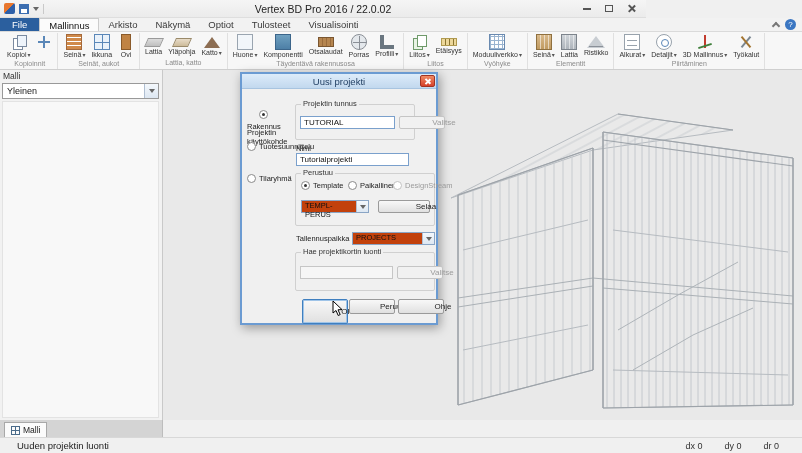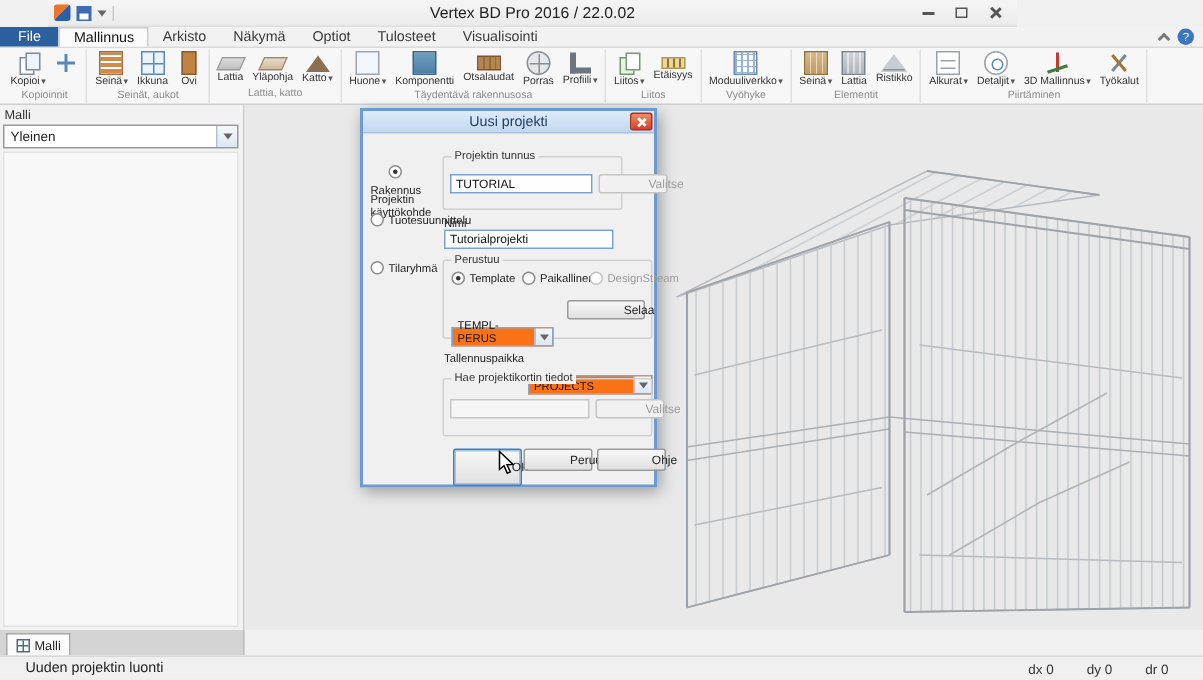--- a/index.html
+++ b/index.html
@@ -1,20 +1,20 @@
 <!DOCTYPE html>
 <html><head>
 <meta charset="utf-8">
 <style>
   html,body{margin:0;padding:0;}
   body{width:802px;height:453px;overflow:hidden;font-family:"Liberation Sans",sans-serif;background:#f0f0f0;position:relative;}
   *{box-sizing:border-box;}
 
   
-  .titlebar{position:absolute;left:0;top:0;width:646px;height:18px;background:linear-gradient(#f5f5f5,#ebebeb);border-bottom:1px solid #dedede;display:flex;align-items:center;padding:0 4px;margin-left:32px;}
+  .titlebar{position:absolute;left:0;top:0;width:646px;height:18px;background:linear-gradient(#f5f5f5,#ebebeb);border-bottom:1px solid #dedede;display:flex;align-items:center;padding:0 4px;}
   .qat{display:flex;align-items:center;gap:4px;z-index:2;}
   .app-logo{width:11px;height:11px;border-radius:2px;background:linear-gradient(135deg,#e8762d 50%,#2d5fa8 50%);}
   .save-ic{width:10px;height:10px;background:#3b6db0;position:relative;}
   .save-ic::after{content:"";position:absolute;left:2px;bottom:1px;width:6px;height:4px;background:#fff;}
   .tri-down{width:0;height:0;border-left:3px solid transparent;border-right:3px solid transparent;border-top:4px solid #666;}
   .qat-sep{width:1px;height:10px;background:#c9c9c9;}
   .win-title{position:absolute;left:0;right:0;text-align:center;font-size:10.5px;color:#222;}
   .winbtns{margin-left:auto;display:flex;z-index:2;}
   .winbtn{width:22px;height:14px;display:flex;align-items:center;justify-content:center;}
   .g-min{width:8px;height:2px;background:#555;}
@@ -116,21 +116,21 @@
   .small-label{position:absolute;font-size:7.5px;color:#222;line-height:1.15;}
   .txt{position:absolute;background:#fff;border:1px solid #7aa0cc;font-size:8px;padding:0 3px;display:flex;align-items:center;color:#111;}
   .txt.off{border-color:#c6c6c6;background:#f6f6f6;}
   .btn{position:absolute;background:linear-gradient(#f8f8f8,#e0e0e0);border:1px solid #9a9a9a;border-radius:2px;font-size:8px;display:flex;align-items:center;justify-content:center;color:#222;padding-left:44px;}
   .btn.disabled{color:#9b9b9b;border-color:#c5c5c5;background:#f1f1f1;}
   .btn.focus{border-color:#3f7fbf;box-shadow:inset 0 0 0 1px #9fc4e8;position:absolute;}
   .radio{position:absolute;display:flex;align-items:center;gap:3px;font-size:7.5px;color:#222;}
   .rdot{width:9px;height:9px;border:1px solid #8a8a8a;border-radius:50%;background:#fff;position:relative;flex:0 0 auto;}
   .radio.checked .rdot::after{content:"";position:absolute;inset:2px;background:#333;border-radius:50%;}
   .radio.disabled{color:#9b9b9b;} .radio.disabled .rdot{border-color:#c2c2c2;}
-  .combo{position:absolute;background:#f97316;border:1px solid #8aa5c5;font-size:7.5px;display:flex;align-items:flex-end;padding-left:3px;color:#111;margin-top:18px;}
+  .combo{position:absolute;background:#c2410c;border:1px solid #8aa5c5;font-size:7.5px;display:flex;align-items:flex-start;padding-left:3px;color:#111;}
   .combo .arrow-box{width:12px;}
   .cursor{position:absolute;left:332px;top:300px;z-index:9;}
 </style>
 </head>
 <body>
 
 <div class="titlebar">
   <div class="qat">
     <span class="app-logo"></span>
     <span class="save-ic"></span>
@@ -397,21 +397,21 @@
 
   <div class="small-label" style="left:54px;top:161px;">Tallennuspaikka</div>
   <div class="combo" style="left:110px;top:158px;width:83px;height:13px;">
     <span>PROJECTS</span>
     <span class="arrow-box">
         <span class="tri-down"></span>
       </span>
   </div>
 
   <div class="grp" style="left:53px;top:178px;width:140px;height:39px;">
-    <span class="grp-label">Hae projektikortin tiedot</span>
+    <span class="grp-label">Hae projektikortin luonti</span>
     <div class="txt off" style="left:4px;top:13px;width:93px;height:13px;"></div>
     <div class="btn disabled" style="left:101px;top:13px;width:35px;height:13px;">Valitse</div>
   </div>
 
   <div class="btn focus" style="left:60px;top:225px;width:40px;height:25px;">OK</div>
   <div class="btn" style="left:107px;top:225px;width:43px;height:15px;">Peruuta</div>
   <div class="btn" style="left:156px;top:225px;width:37px;height:15px;">Ohje</div>
 </div>
 
 <div class="cursor">

